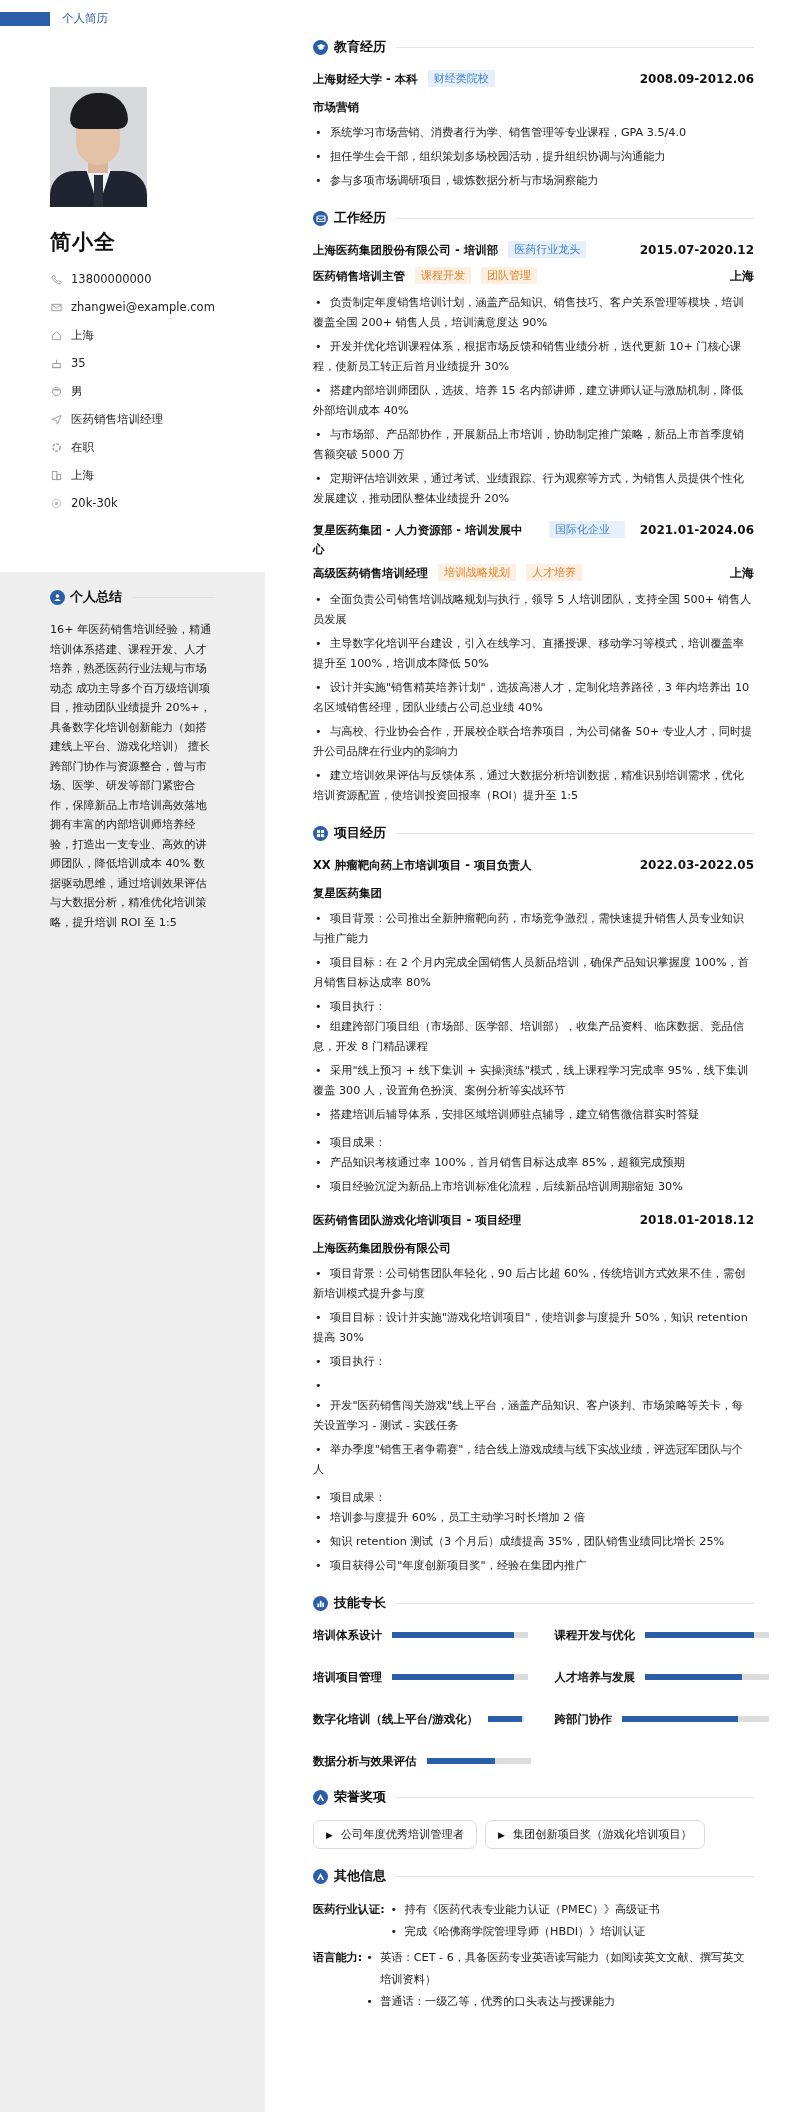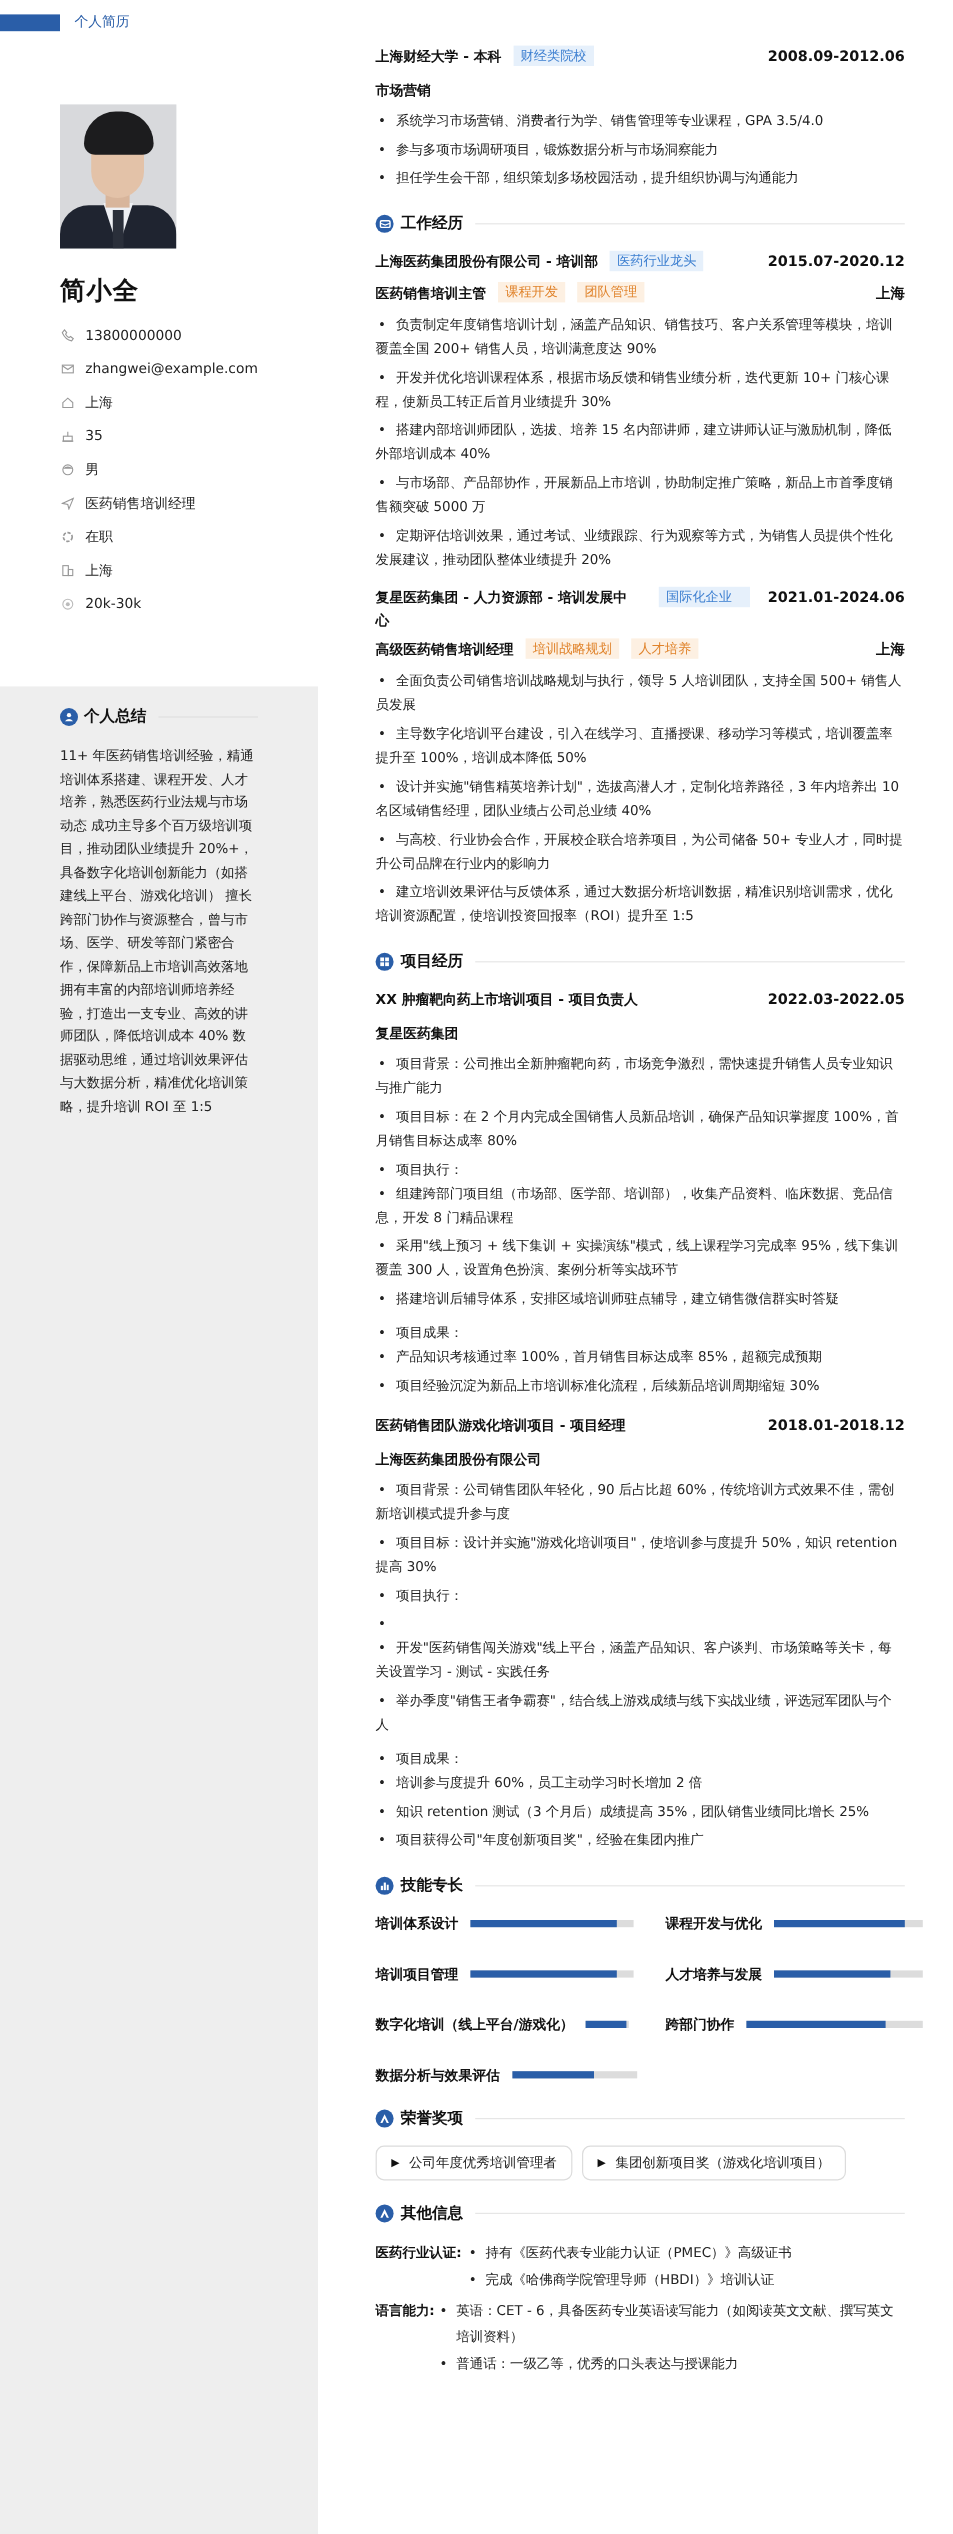--- a/index.html
+++ b/index.html
@@ -184,37 +184,47 @@
 <div class="summary-head">
   <span class="circ">
     <svg width="9" height="9" viewBox="0 0 10 10">
         <circle cx="5" cy="3.3" r="2" fill="#fff"></circle>
         <path d="M1.2 9 Q5 4.5 8.8 9 Z" fill="#fff"></path>
       </svg>
   </span>
   <span class="t">个人总结</span>
   <span class="line"></span>
 </div>
-<div class="summary-text">11+ 年医药销售培训经验，精通培训体系搭建、课程开发、人才培养，熟悉医药行业法规与市场动态 成功主导多个百万级培训项目，推动团队业绩提升 20%+，具备数字化培训创新能力（如搭建线上平台、游戏化培训） 擅长跨部门协作与资源整合，曾与市场、医学、研发等部门紧密合作，保障新品上市培训高效落地 拥有丰富的内部培训师培养经验，打造出一支专业、高效的讲师团队，降低培训成本 40% 数据驱动思维，通过培训效果评估与大数据分析，精准优化培训策略，提升培训 ROI 至 1:5</div>
+<div class="summary-text">16+ 年医药销售培训经验，精通培训体系搭建、课程开发、人才培养，熟悉医药行业法规与市场动态 成功主导多个百万级培训项目，推动团队业绩提升 20%+，具备数字化培训创新能力（如搭建线上平台、游戏化培训） 擅长跨部门协作与资源整合，曾与市场、医学、研发等部门紧密合作，保障新品上市培训高效落地 拥有丰富的内部培训师培养经验，打造出一支专业、高效的讲师团队，降低培训成本 40% 数据驱动思维，通过培训效果评估与大数据分析，精准优化培训策略，提升培训 ROI 至 1:5</div>
 
 <div class="main">
 
   <div class="section">
+    <div class="sec-head">
+      <span class="circ">
+        <svg width="10" height="10" viewBox="0 0 10 10">
+            <path d="M0.5 4 L5 2 L9.5 4 L5 6 Z" fill="#fff"></path>
+            <path d="M2.5 5 V7 Q5 8.5 7.5 7 V5" fill="#fff"></path>
+          </svg>
+      </span>
+      <span class="t">教育经历</span>
+      <span class="line"></span>
+    </div>
     <div class="row">
       <div class="l">
         <span>上海财经大学 - 本科</span>
         <span class="tag-blue">财经类院校</span>
       </div>
       <div class="r">2008.09-2012.06</div>
     </div>
     <div class="sub">市场营销</div>
     <ul class="bl">
       <li>系统学习市场营销、消费者行为学、销售管理等专业课程，GPA 3.5/4.0</li>
+      <li>担任学生会干部，组织策划多场校园活动，提升组织协调与沟通能力</li>
       <li>参与多项市场调研项目，锻炼数据分析与市场洞察能力</li>
-      <li>担任学生会干部，组织策划多场校园活动，提升组织协调与沟通能力</li>
     </ul>
   </div>
 
   <div class="section">
     <div class="sec-head">
       <span class="circ">
         <svg width="10" height="10" viewBox="0 0 10 10">
             <rect x="1" y="3" width="8" height="5.5" rx="1" fill="none" stroke="#fff" stroke-width="1.2"></rect>
             <path d="M1 5 L5 6.5 L9 5" fill="none" stroke="#fff"></path>
           </svg>

